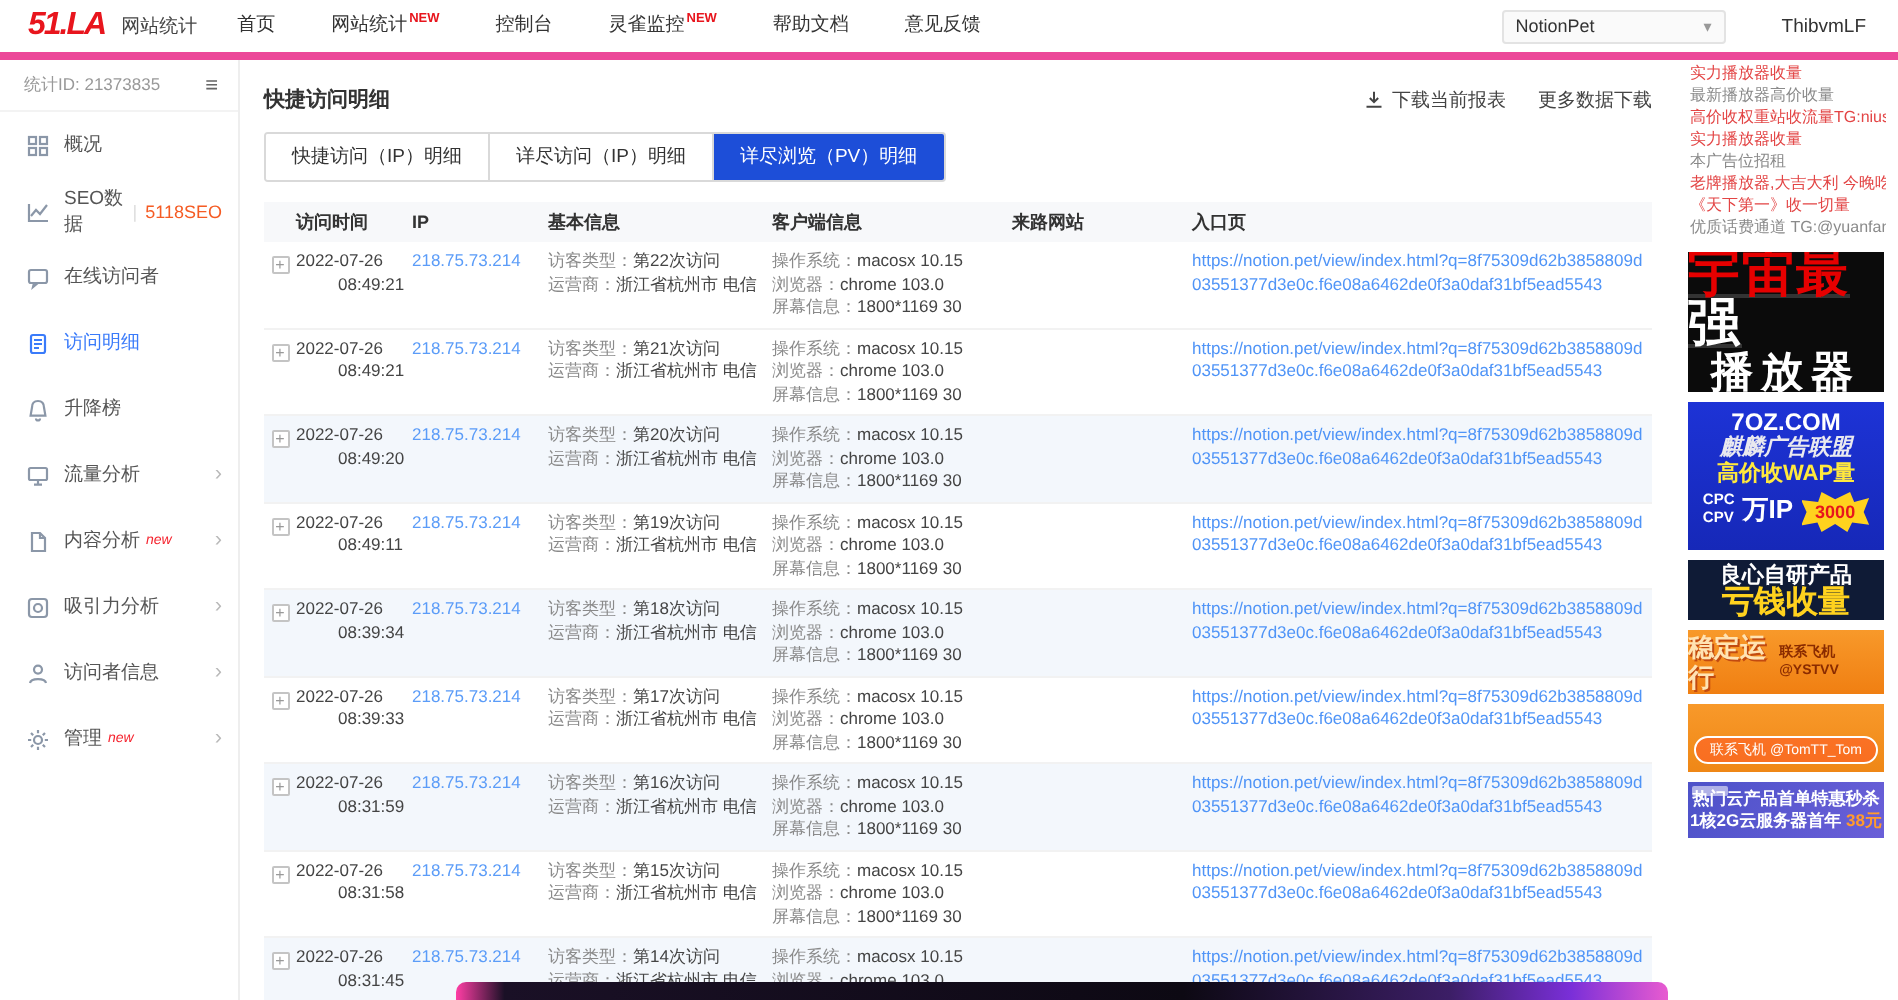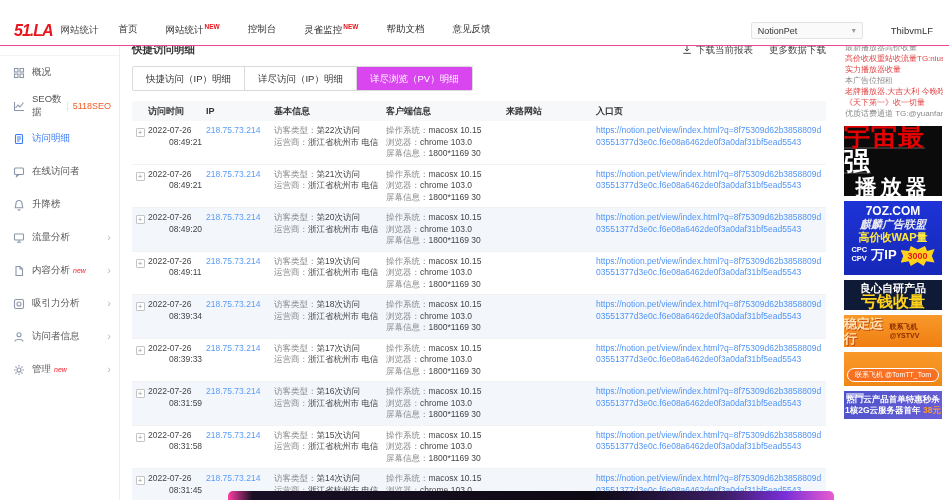--- a/index.html
+++ b/index.html
@@ -1,21 +1,21 @@
 <!DOCTYPE html>
 <html><head>
 <meta charset="utf-8">
 <style>
   * { margin:0; padding:0; box-sizing:border-box; }
   html,body { width:949px; height:500px; overflow:hidden; background:#fff;
     font-family:"Liberation Sans","DejaVu Sans",sans-serif; color:#333; }
 
   
-  .navbar { position:absolute; top:16px; left:0; width:949px; height:30px; background:#fff;
-    border-bottom:1px solid #ec4899; display:flex; align-items:center; z-index:5; }
+  .navbar { position:absolute; top:0; left:0; width:949px; height:30px; background:#fff;
+    border-bottom:4px solid #ec4899; display:flex; align-items:center; z-index:5; }
   .logo { margin-left:14px; font-size:16px; font-weight:900; font-style:italic;
     color:#e8151d; letter-spacing:-1px; cursor:pointer; }
   .logo-sub { margin-left:8px; font-size:9.5px; color:#444; }
   .nav-items { display:flex; margin-left:20px; gap:28px; }
   .nav-item { font-size:9.5px; color:#333; cursor:pointer; white-space:nowrap; }
   .nav-badge { font-size:6.5px; color:#e8151d; font-weight:bold; vertical-align:super; margin-left:1px; }
   .nav-right { margin-left:auto; display:flex; align-items:center; margin-right:16px; gap:28px; }
   .site-select { width:112px; height:17px; background:#fafafa; border:1px solid #e3e3e3;
     border-radius:2px; display:flex; align-items:center; font-size:9px; color:#333;
     padding:0 6px; cursor:pointer; }
@@ -45,21 +45,21 @@
   .content-header { display:flex; align-items:center; height:24px; }
   .page-title { font-size:10.5px; font-weight:bold; color:#333; }
   .header-actions { margin-left:auto; display:flex; align-items:center; gap:16px; }
   .action { display:flex; align-items:center; gap:4px; font-size:9.5px; color:#444; cursor:pointer; }
   .action svg { width:10px; height:10px; stroke:#444; fill:none; stroke-width:1.2; }
 
   .tabs { display:inline-flex; border:1px solid #d9d9d9; border-radius:2px; margin:4px 0 10px 0; overflow:hidden; }
   .tab { padding:0 13px; height:23px; line-height:23px; font-size:9.5px; color:#333;
     background:#fff; border-right:1px solid #d9d9d9; cursor:pointer; white-space:nowrap; }
   .tab:last-child { border-right:none; }
-  .tab.active { background:#d946ef; color:#fff; }
+  .tab.active { background:#1d4ed8; color:#fff; }
 
   .tbl { width:694px; }
   .thead { display:flex; background:#f7f8fa; height:20px; align-items:center;
     font-size:9px; font-weight:bold; color:#333; }
   .trow { display:flex; border-bottom:1px solid #f2f2f2; padding:4px 0; min-height:38px; }
   .trow.alt { background:#f3f7fc; }
   .c0{width:16px;flex:0 0 auto;display:flex;justify-content:center;}
   .c1{width:58px;flex:0 0 auto;}
   .c2{width:68px;flex:0 0 auto;}
   .c3{width:112px;flex:0 0 auto;}
@@ -163,33 +163,33 @@
       </div>
       <div class="menu-item">
         <span class="mi-icon"><svg viewBox="0 0 12 12">
             <path d="M1.5 2v8.5H11"></path>
             <path d="M2.5 8l2.5-3 2 2 3.5-4.5"></path>
           </svg></span>
         <span>SEO数据</span>
         <span class="mi-sep">|</span>
         <span class="mi-extra">5118SEO</span>
       </div>
+      <div class="menu-item">
+        <span class="mi-icon"><svg viewBox="0 0 12 12">
+            <rect x="1.5" y="2" width="9" height="6.5" rx="1"></rect>
+            <path d="M4 8.5L3.5 10.5 6 8.5"></path>
+          </svg></span>
+        <span>在线访问者</span>
+      </div>
       <div class="menu-item active">
         <span class="mi-icon"><svg viewBox="0 0 12 12">
             <rect x="2.5" y="1.5" width="7" height="9" rx="1"></rect>
             <path d="M4 4h4M4 6h4M4 8h2.5"></path>
           </svg></span>
         <span>访问明细</span>
-      </div>
-      <div class="menu-item">
-        <span class="mi-icon"><svg viewBox="0 0 12 12">
-            <rect x="1.5" y="2" width="9" height="6.5" rx="1"></rect>
-            <path d="M4 8.5L3.5 10.5 6 8.5"></path>
-          </svg></span>
-        <span>在线访问者</span>
       </div>
       <div class="menu-item">
         <span class="mi-icon"><svg viewBox="0 0 12 12">
             <path d="M6 1.5c-2 0-3 1.3-3 3.2L2.3 8.8h7.4L9 4.7c0-1.9-1-3.2-3-3.2z"></path>
             <path d="M5 10.2a1 1 0 002 0"></path>
           </svg></span>
         <span>升降榜</span>
       </div>
       <div class="menu-item">
         <span class="mi-icon"><svg viewBox="0 0 12 12">

